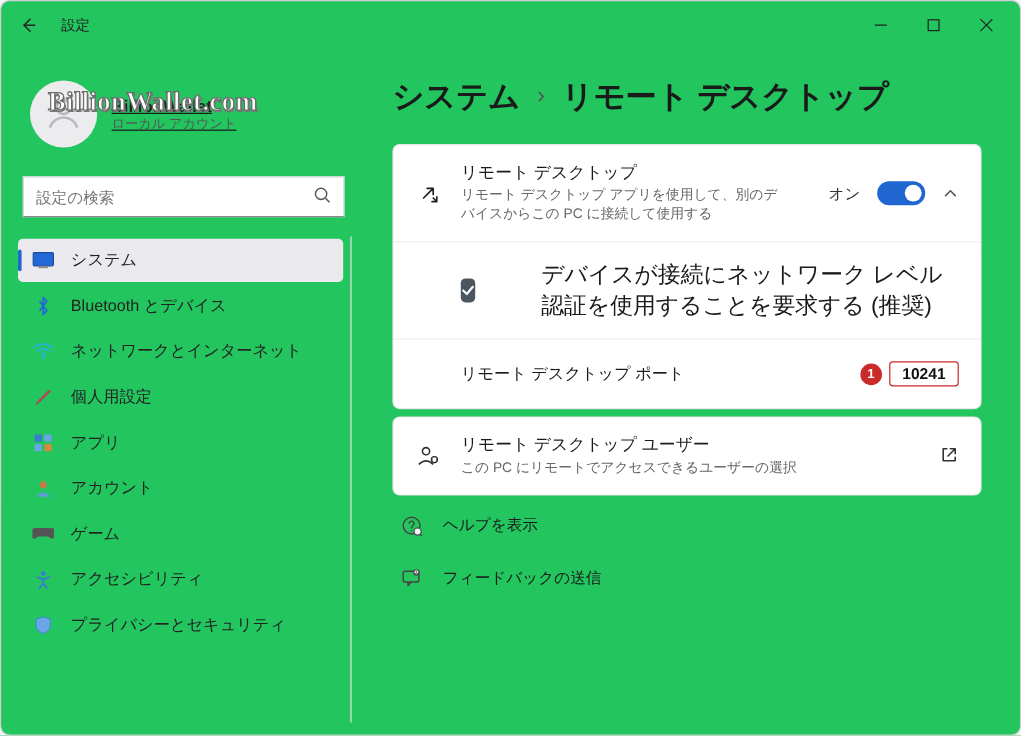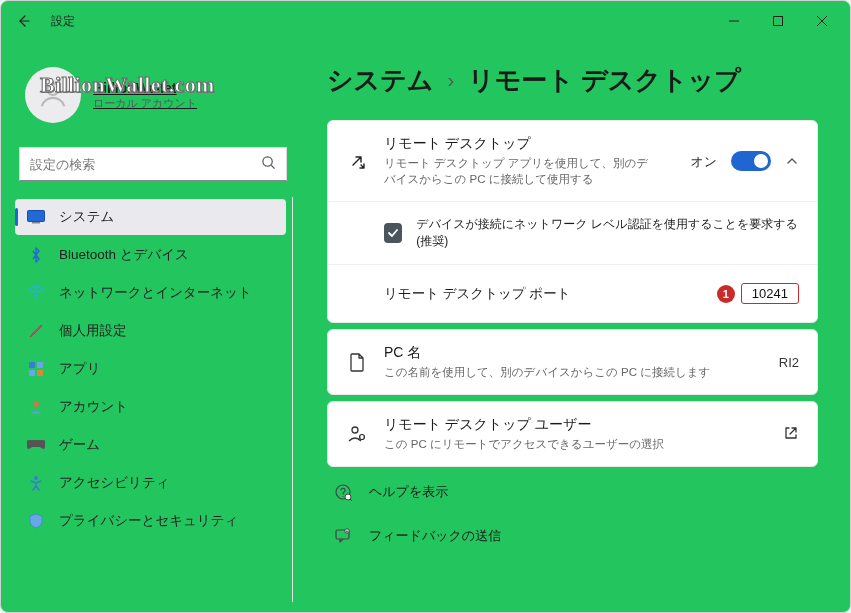--- a/index.html
+++ b/index.html
@@ -141,21 +141,21 @@
 }
 .checkbox svg { stroke:#fff; }
 .port-row {
   display:flex; align-items:center; padding:18px 18px 18px 56px;
   border-top:1px solid #eee;
 }
 .port-row .label { flex:1; font-size:13.5px; }
 .port-box {
   border:1.5px solid #c92a2a; border-radius:3px;
   padding:2px 10px; font-size:13px; color:#111;
-  display:flex; align-items:center;
+  display:flex; align-items:center;font-weight:bold;
 }
 .badge-1 {
   width:18px; height:18px; border-radius:50%; background:#c92a2a;
   color:#fff; font-size:11px; font-weight:700;
   display:flex; align-items:center; justify-content:center;
   margin-right:6px;
 }
 .footer-link {
   display:flex; gap:16px;
   padding:10px 6px; font-size:13px; color:#1a1a1a;
@@ -333,48 +333,32 @@
             </span>
           </div>
         </div>
         <div class="sub-block">
           <div class="sub-row">
             <div class="checkbox">
               <svg width="12" height="12" viewBox="0 0 12 12">
                   <path d="M2 6 L5 9 L10 3" stroke="#fff" stroke-width="1.8" fill="none" stroke-linecap="round" stroke-linejoin="round"></path>
                 </svg>
             </div>
-            <div style="font-size:12px;">デバイスが接続にネットワーク レベル認証を使用することを要求する (推奨)</div>
+            <div style="font-size:19px;margin-left:41px;">デバイスが接続にネットワーク レベル認証を使用することを要求する (推奨)</div>
           </div>
           <div class="port-row">
             <div class="label">リモート デスクトップ ポート</div>
             <div style="display:flex;align-items:center;">
               <div class="badge-1">1</div>
               <div class="port-box">10241</div>
             </div>
           </div>
         </div>
       </div>
 
-      <div class="card">
-        <div class="row">
-          <div class="lead-ico">
-            <svg width="18" height="20" viewBox="0 0 18 20">
-                <path d="M4 2 h7 l4 4 v12 a1 1 0 0 1 -1 1 h-10 a1 1 0 0 1 -1 -1 v-15 a1 1 0 0 1 1 -1 Z M11 2 v4 h4" stroke="#333" stroke-width="1.3" fill="none" stroke-linejoin="round"></path>
-              </svg>
-          </div>
-          <div class="body">
-            <div class="t">PC 名</div>
-            <div class="d">この名前を使用して、別のデバイスからこの PC に接続します</div>
-          </div>
-          <div class="trail">
-            <span>RI2</span>
-          </div>
-        </div>
-      </div>
 
       <div class="card">
         <div class="row">
           <div class="lead-ico">
             <svg width="20" height="20" viewBox="0 0 20 20">
                 <circle cx="8" cy="6" r="3" stroke="#333" stroke-width="1.3" fill="none"></circle>
                 <path d="M2 17 q6 -6 12 0" stroke="#333" stroke-width="1.3" fill="none"></path>
                 <circle cx="15" cy="13" r="2.5" stroke="#333" stroke-width="1.2" fill="none"></circle>
                 <path d="M15 10 v1 M15 15 v1 M12.5 13 h1 M16.5 13 h1" stroke="#333" stroke-width="1.2"></path>
               </svg>

